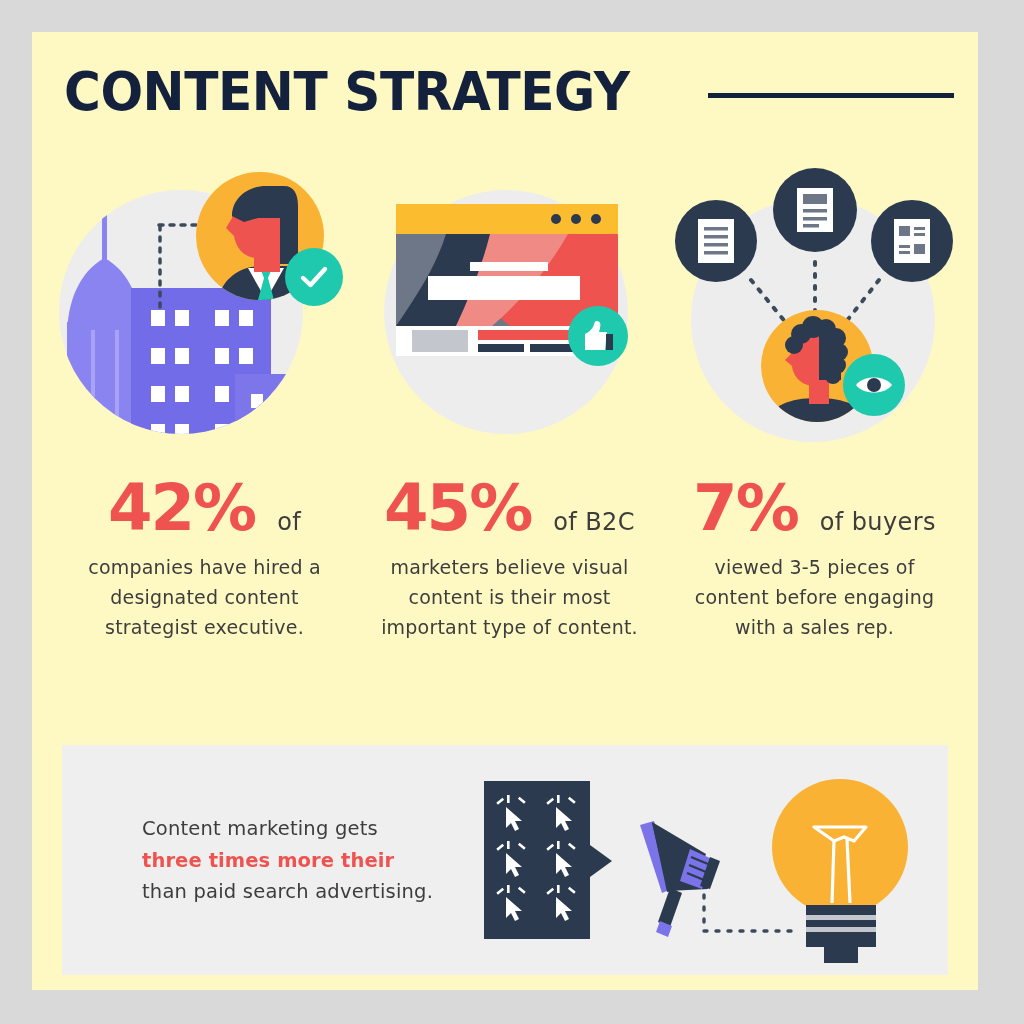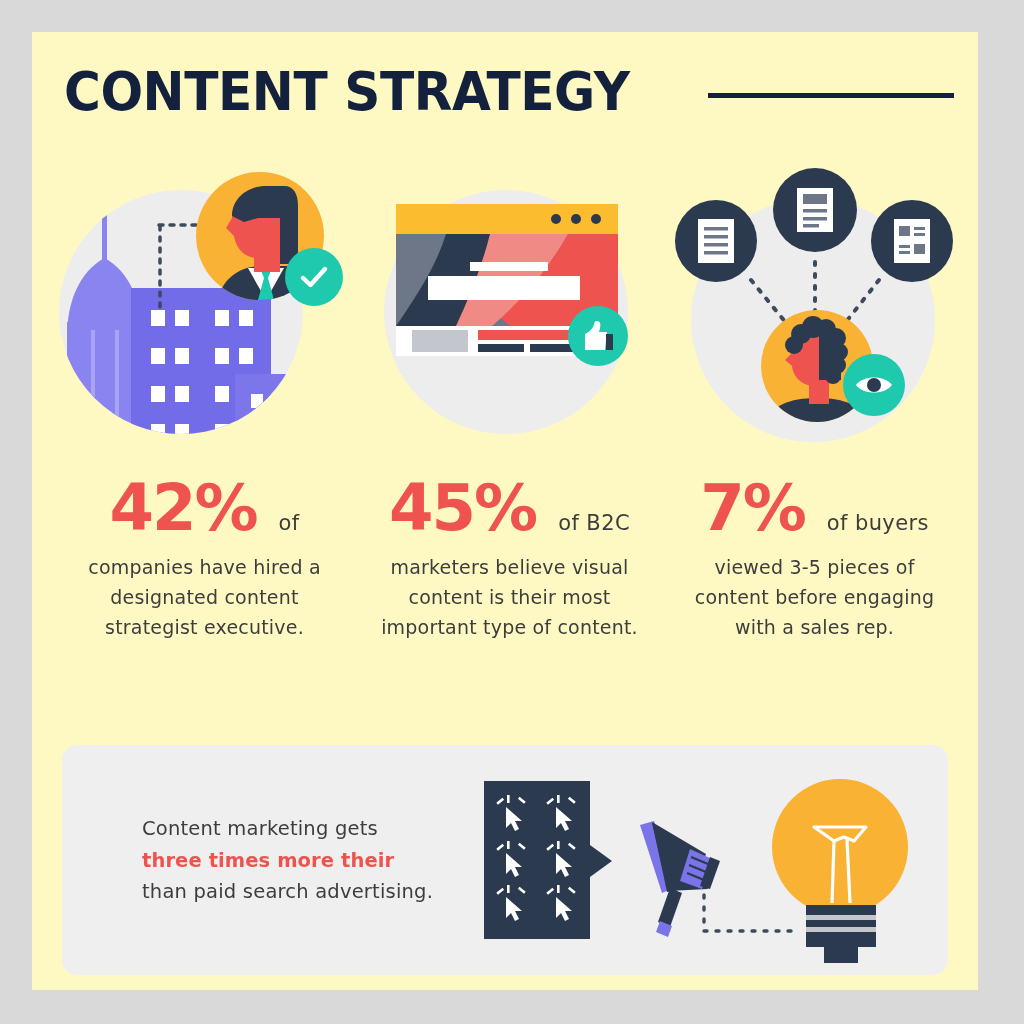--- a/index.html
+++ b/index.html
@@ -67,38 +67,37 @@
   .pct{
     font-family:"DejaVu Sans", sans-serif;
     font-weight:bold;
     font-size:64px;
     color:#ef5350;
     letter-spacing:-2px;
     vertical-align:baseline;
   }
   .pct-suffix{
     font-family:"DejaVu Sans", sans-serif;
-    font-size:21px;
+    font-size:24px;
     color:#3d3d3d;
     margin-left:22px;
     letter-spacing:0.4px;
   }
   .stat-body{
     font-family:"DejaVu Sans", sans-serif;
     font-size:19px;
     color:#3d3d3d;
     line-height:1.58;
     letter-spacing:0.2px;
   }
 
   
   .panel{
     position:absolute;left:30px;top:713px;width:886px;height:230px;
     background:#efefef;
-    border-radius:15px;
   }
   .panel-text{
     position:absolute;left:80px;top:68px;width:330px;
     font-family:"DejaVu Sans", sans-serif;
     font-size:19.5px;
     color:#3d3d3d;
     line-height:1.62;
     letter-spacing:0.2px;
   }
   .panel-text .hl{

